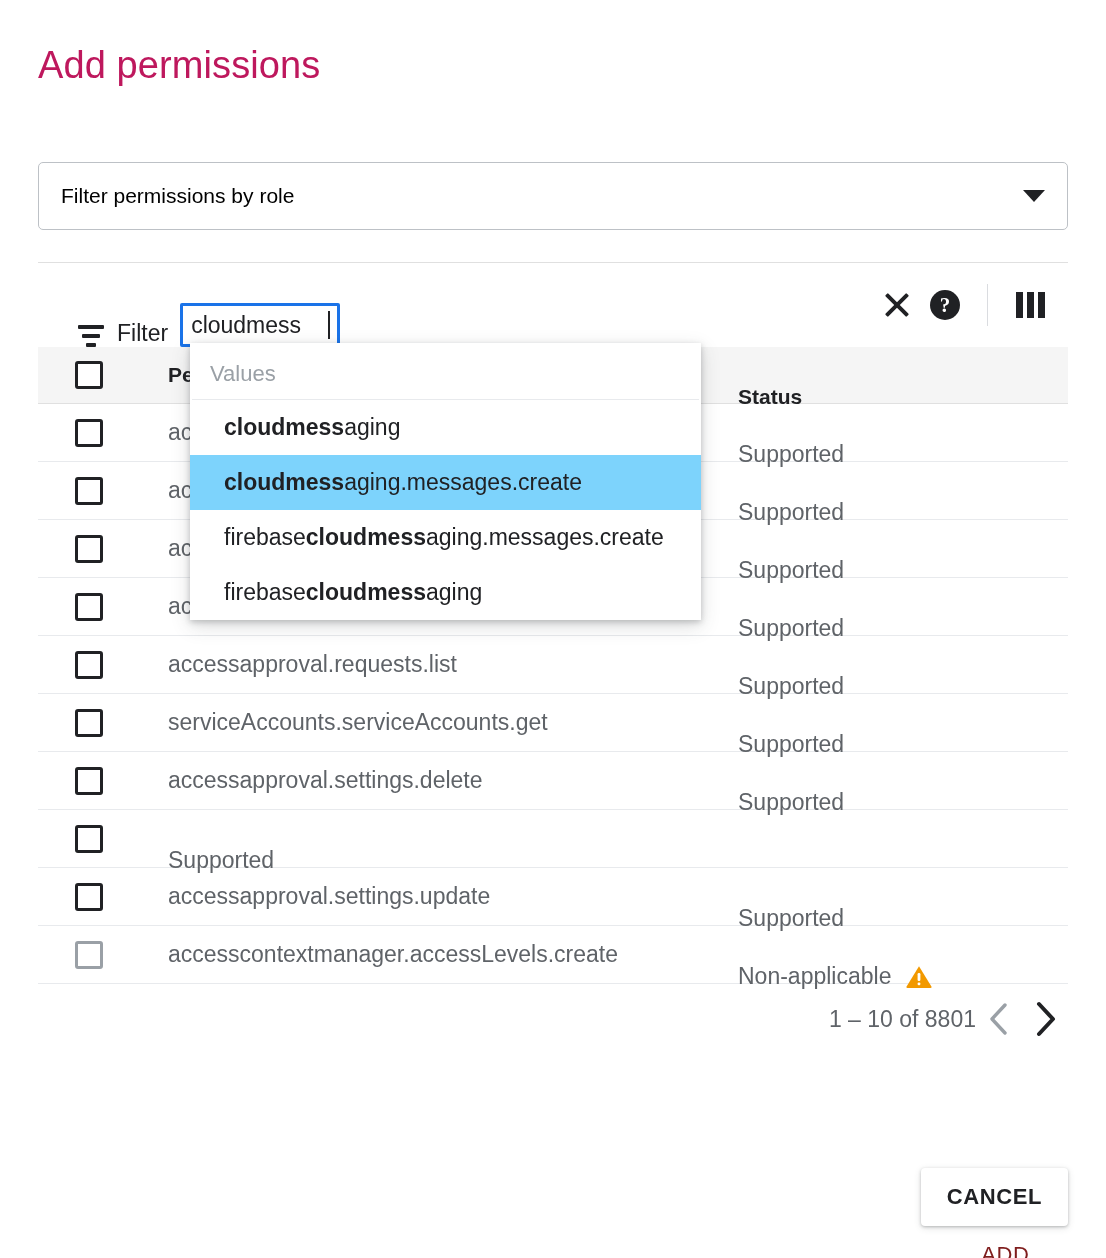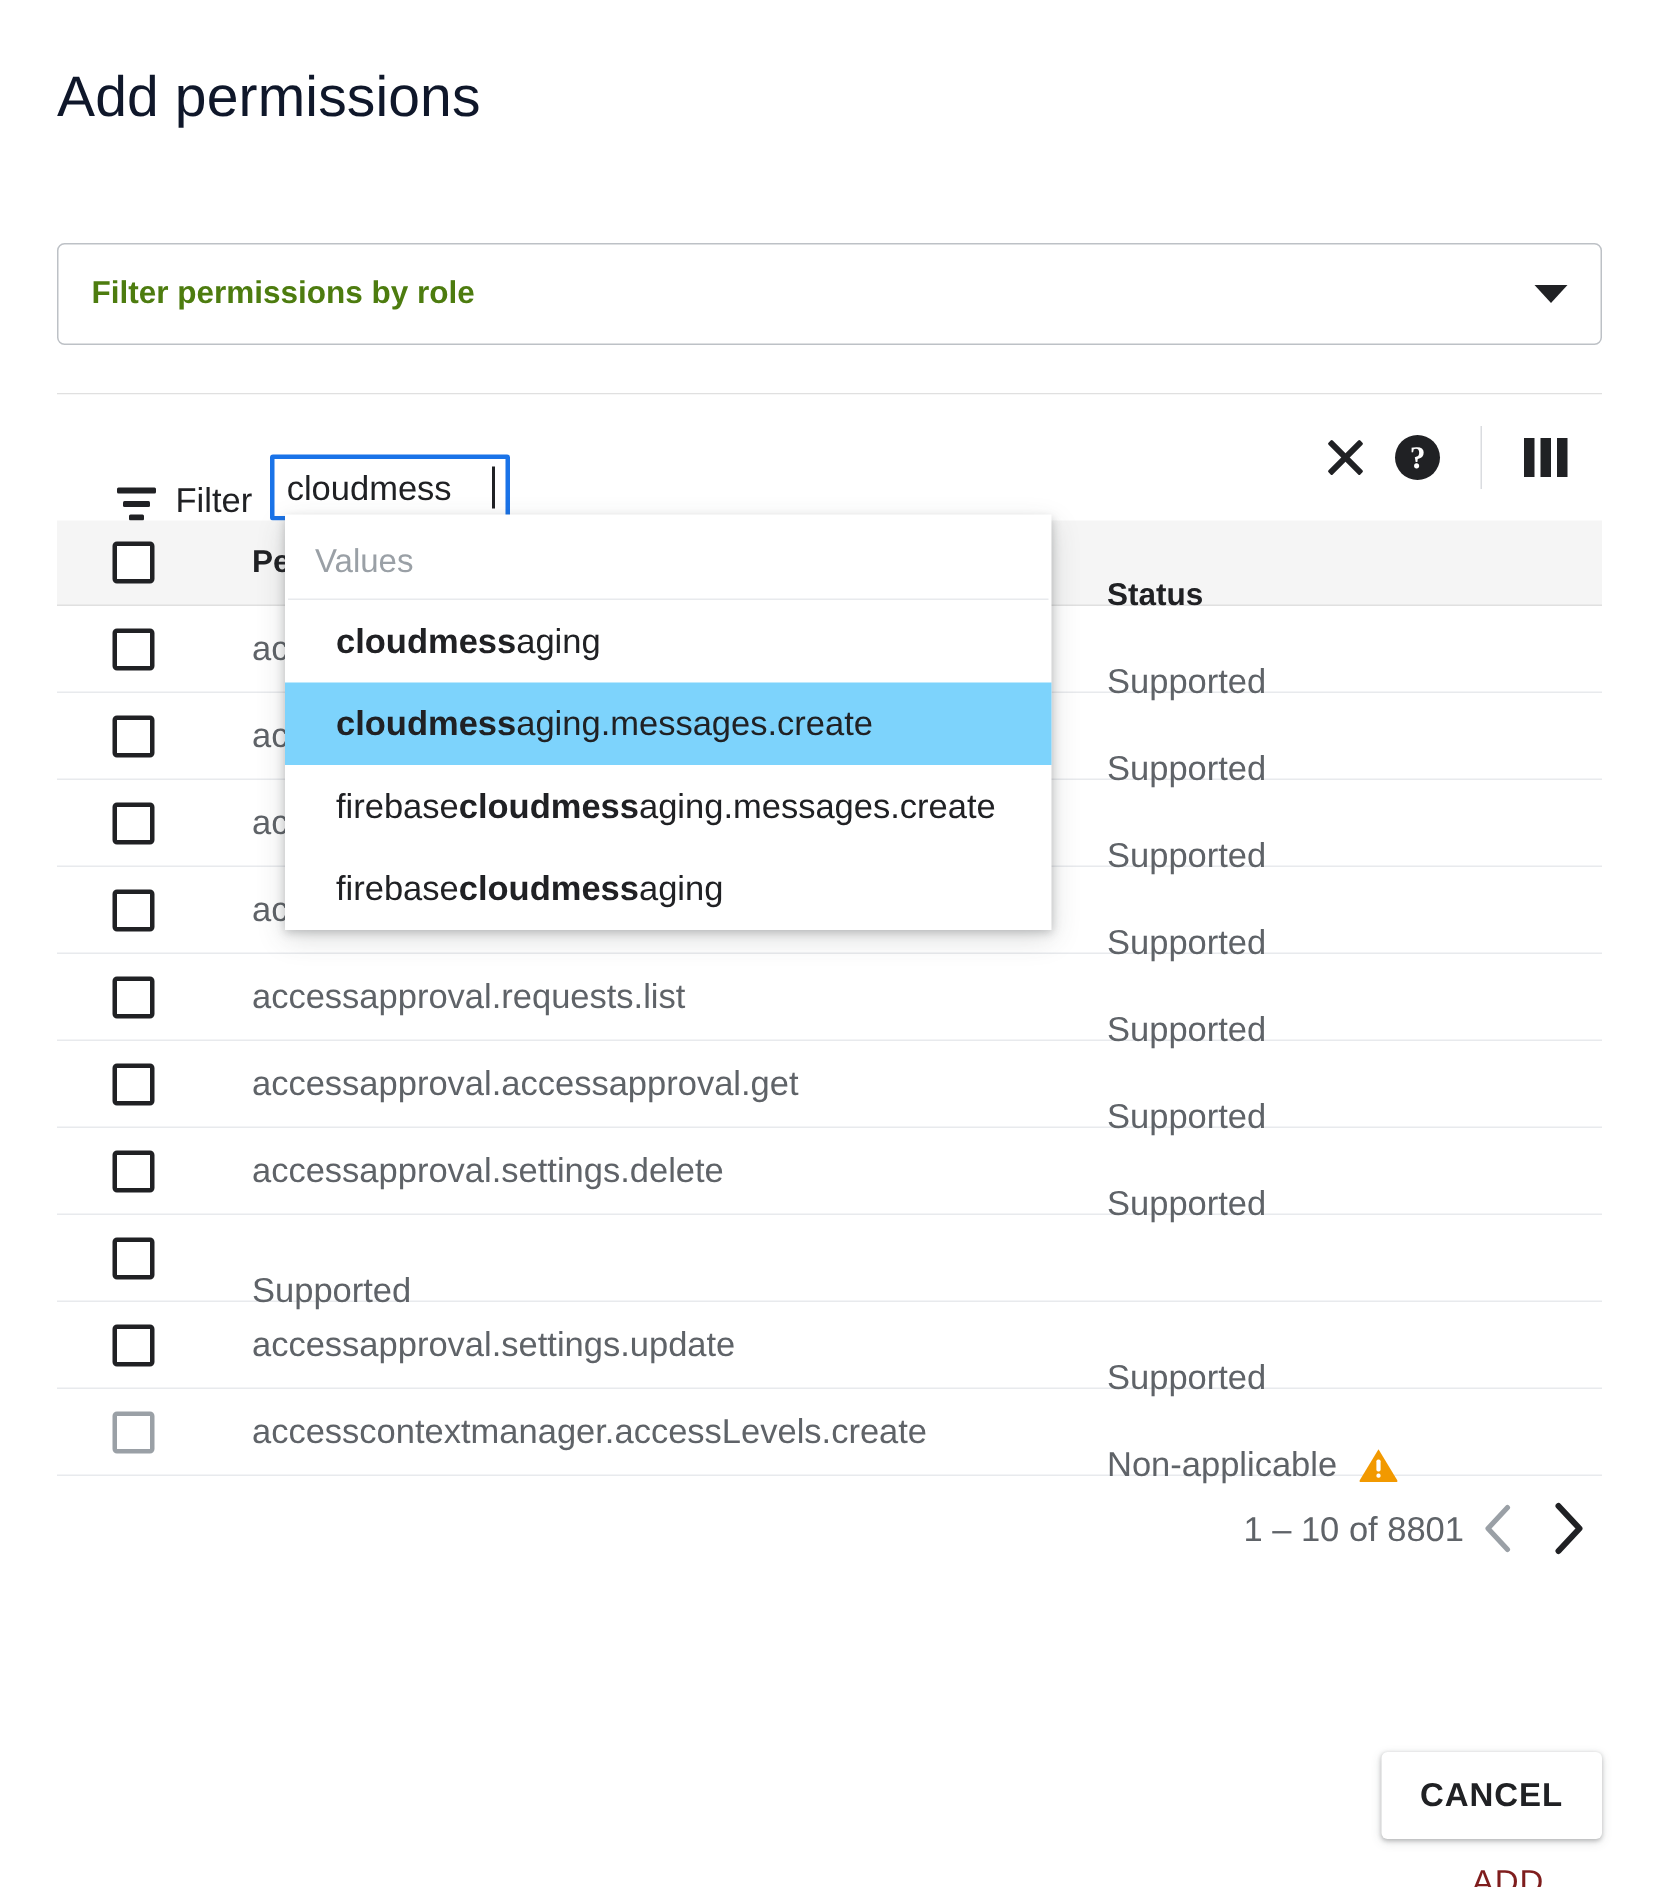--- a/index.html
+++ b/index.html
@@ -17,43 +17,42 @@
     overflow: hidden;
     background: #fff;
   }
 
   
   .page-title {
     position: absolute;
     left: 38px; top: 40px;
     font-size: 38px;
     font-weight: 400;
-    color: #0f172a;
+    color: #be185d;
     letter-spacing: 0.1px;
     line-height: 50px;
   }
 
   
   .role-select {
     position: absolute;
     left: 38px; top: 162px;
     width: 1030px; height: 68px;
     border: 1px solid #bdc1c6;
     border-radius: 5px;
     background: #fff;
     display: flex;
     align-items: center;
     padding: 0 22px;
     cursor: pointer;
   }
   .role-select-label {
     flex: 1;
     font-size: 21px;
-    color: #4d7c0f;
-    font-weight: bold;
+    color: #000000;
   }
   .caret {
     width: 0; height: 0;
     border-left: 11px solid transparent;
     border-right: 11px solid transparent;
     border-top: 12px solid #202124;
   }
 
   
   .toolbar-top-rule {
@@ -362,21 +361,21 @@
           </div>
           <div class="c-perm">accessapproval.requests.list</div>
           <div class="c-status">
             <span>Supported</span>
           </div>
         </div>
         <div class="trow">
           <div class="c-check">
             <span class="cbx"></span>
           </div>
-          <div class="c-perm">accessapproval.accessapproval.get</div>
+          <div class="c-perm">serviceAccounts.serviceAccounts.get</div>
           <div class="c-status">
             <span>Supported</span>
           </div>
         </div>
         <div class="trow">
           <div class="c-check">
             <span class="cbx"></span>
           </div>
           <div class="c-perm">accessapproval.settings.delete</div>
           <div class="c-status">

